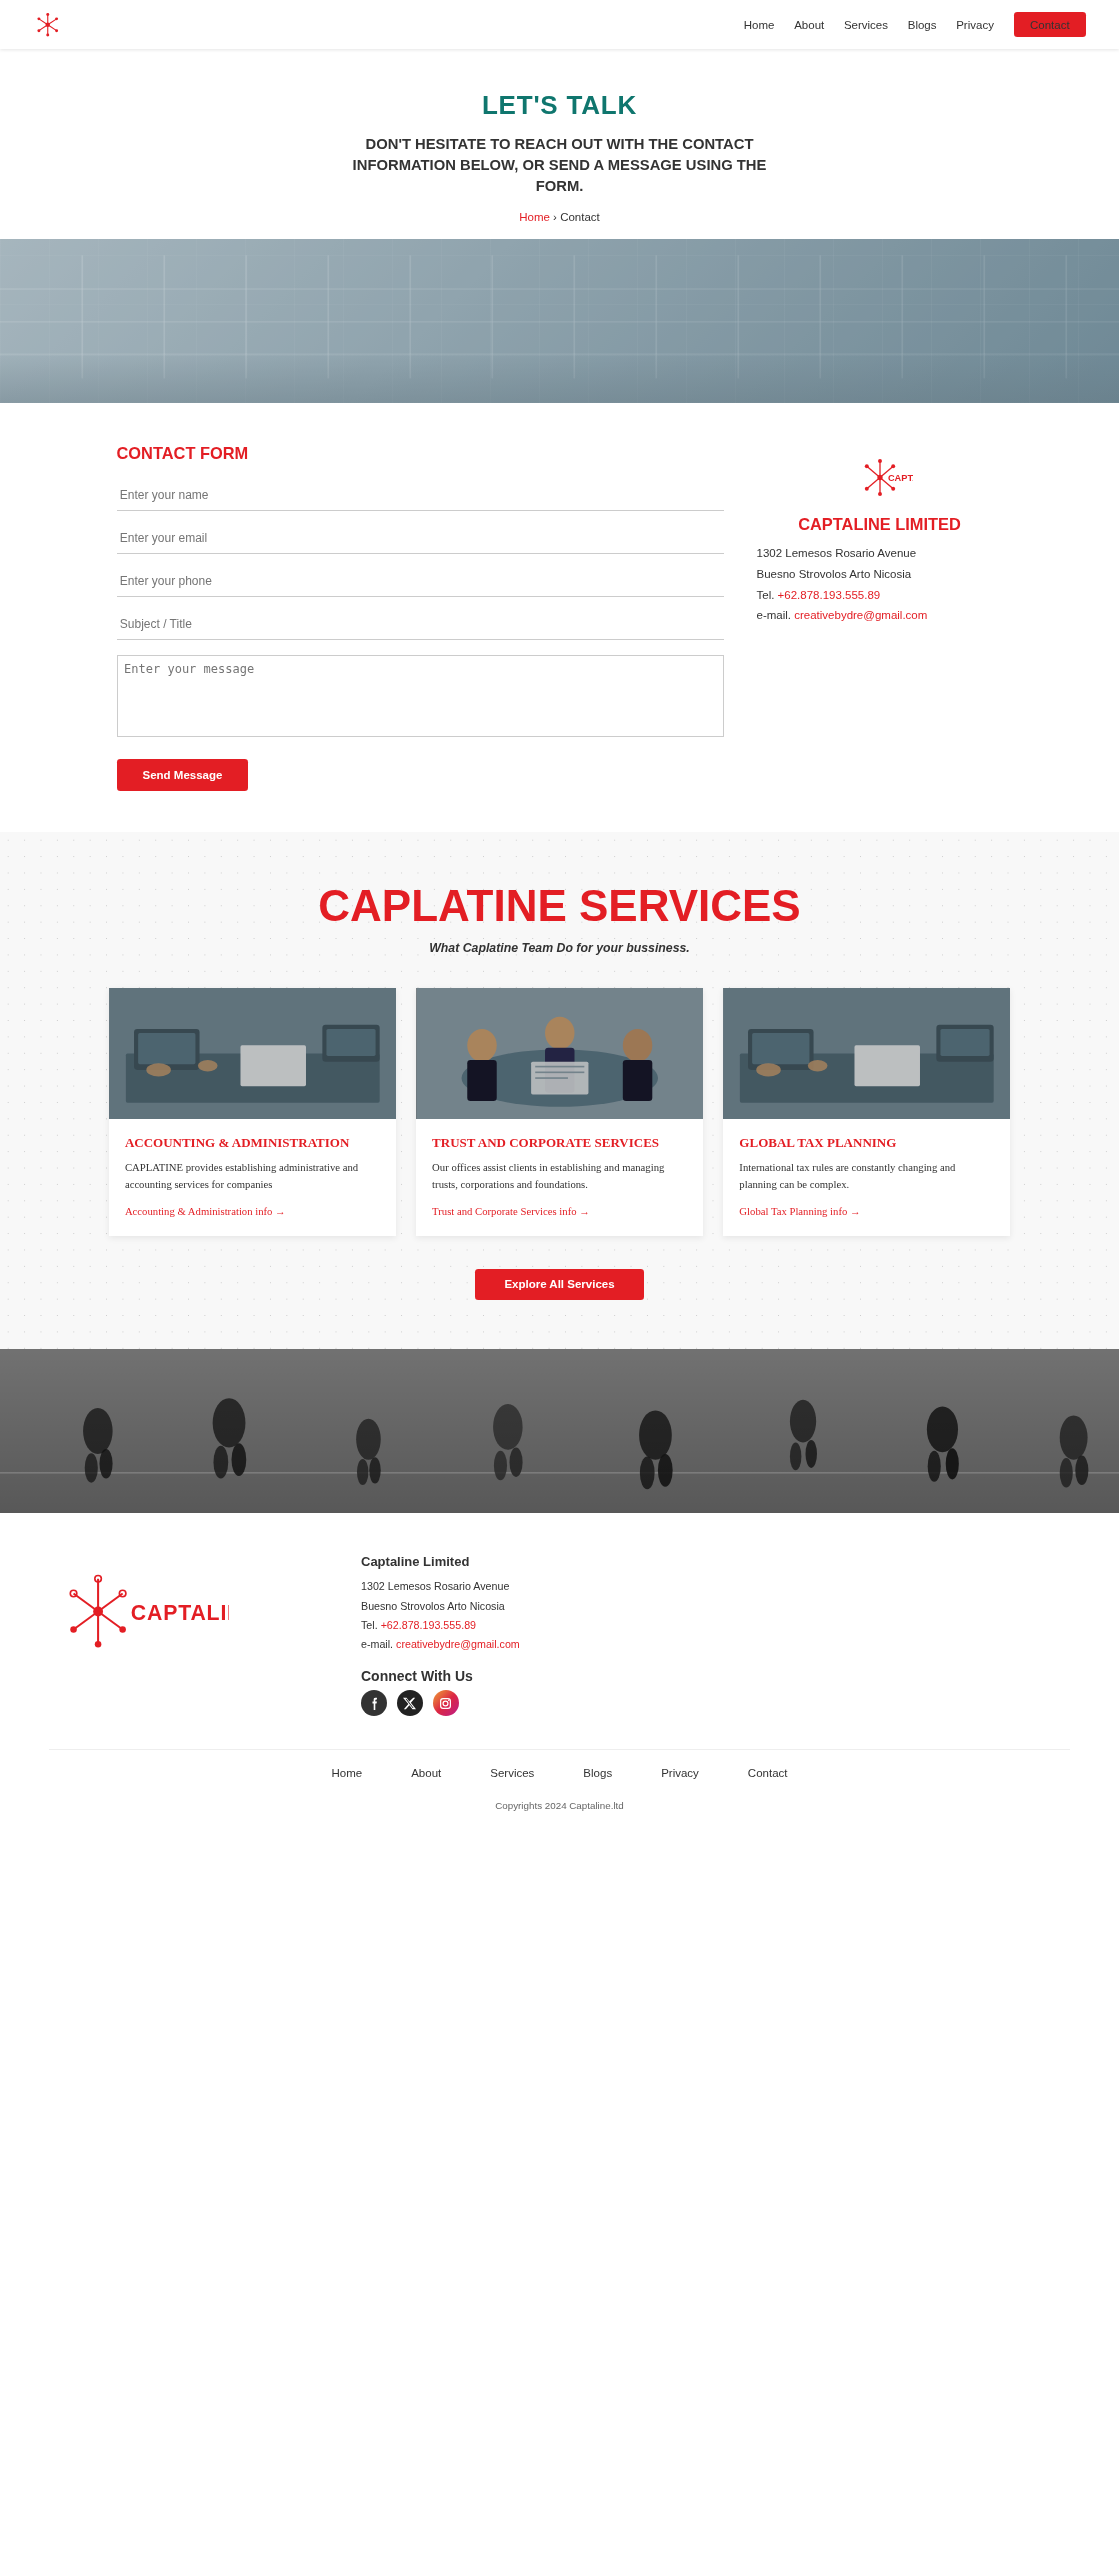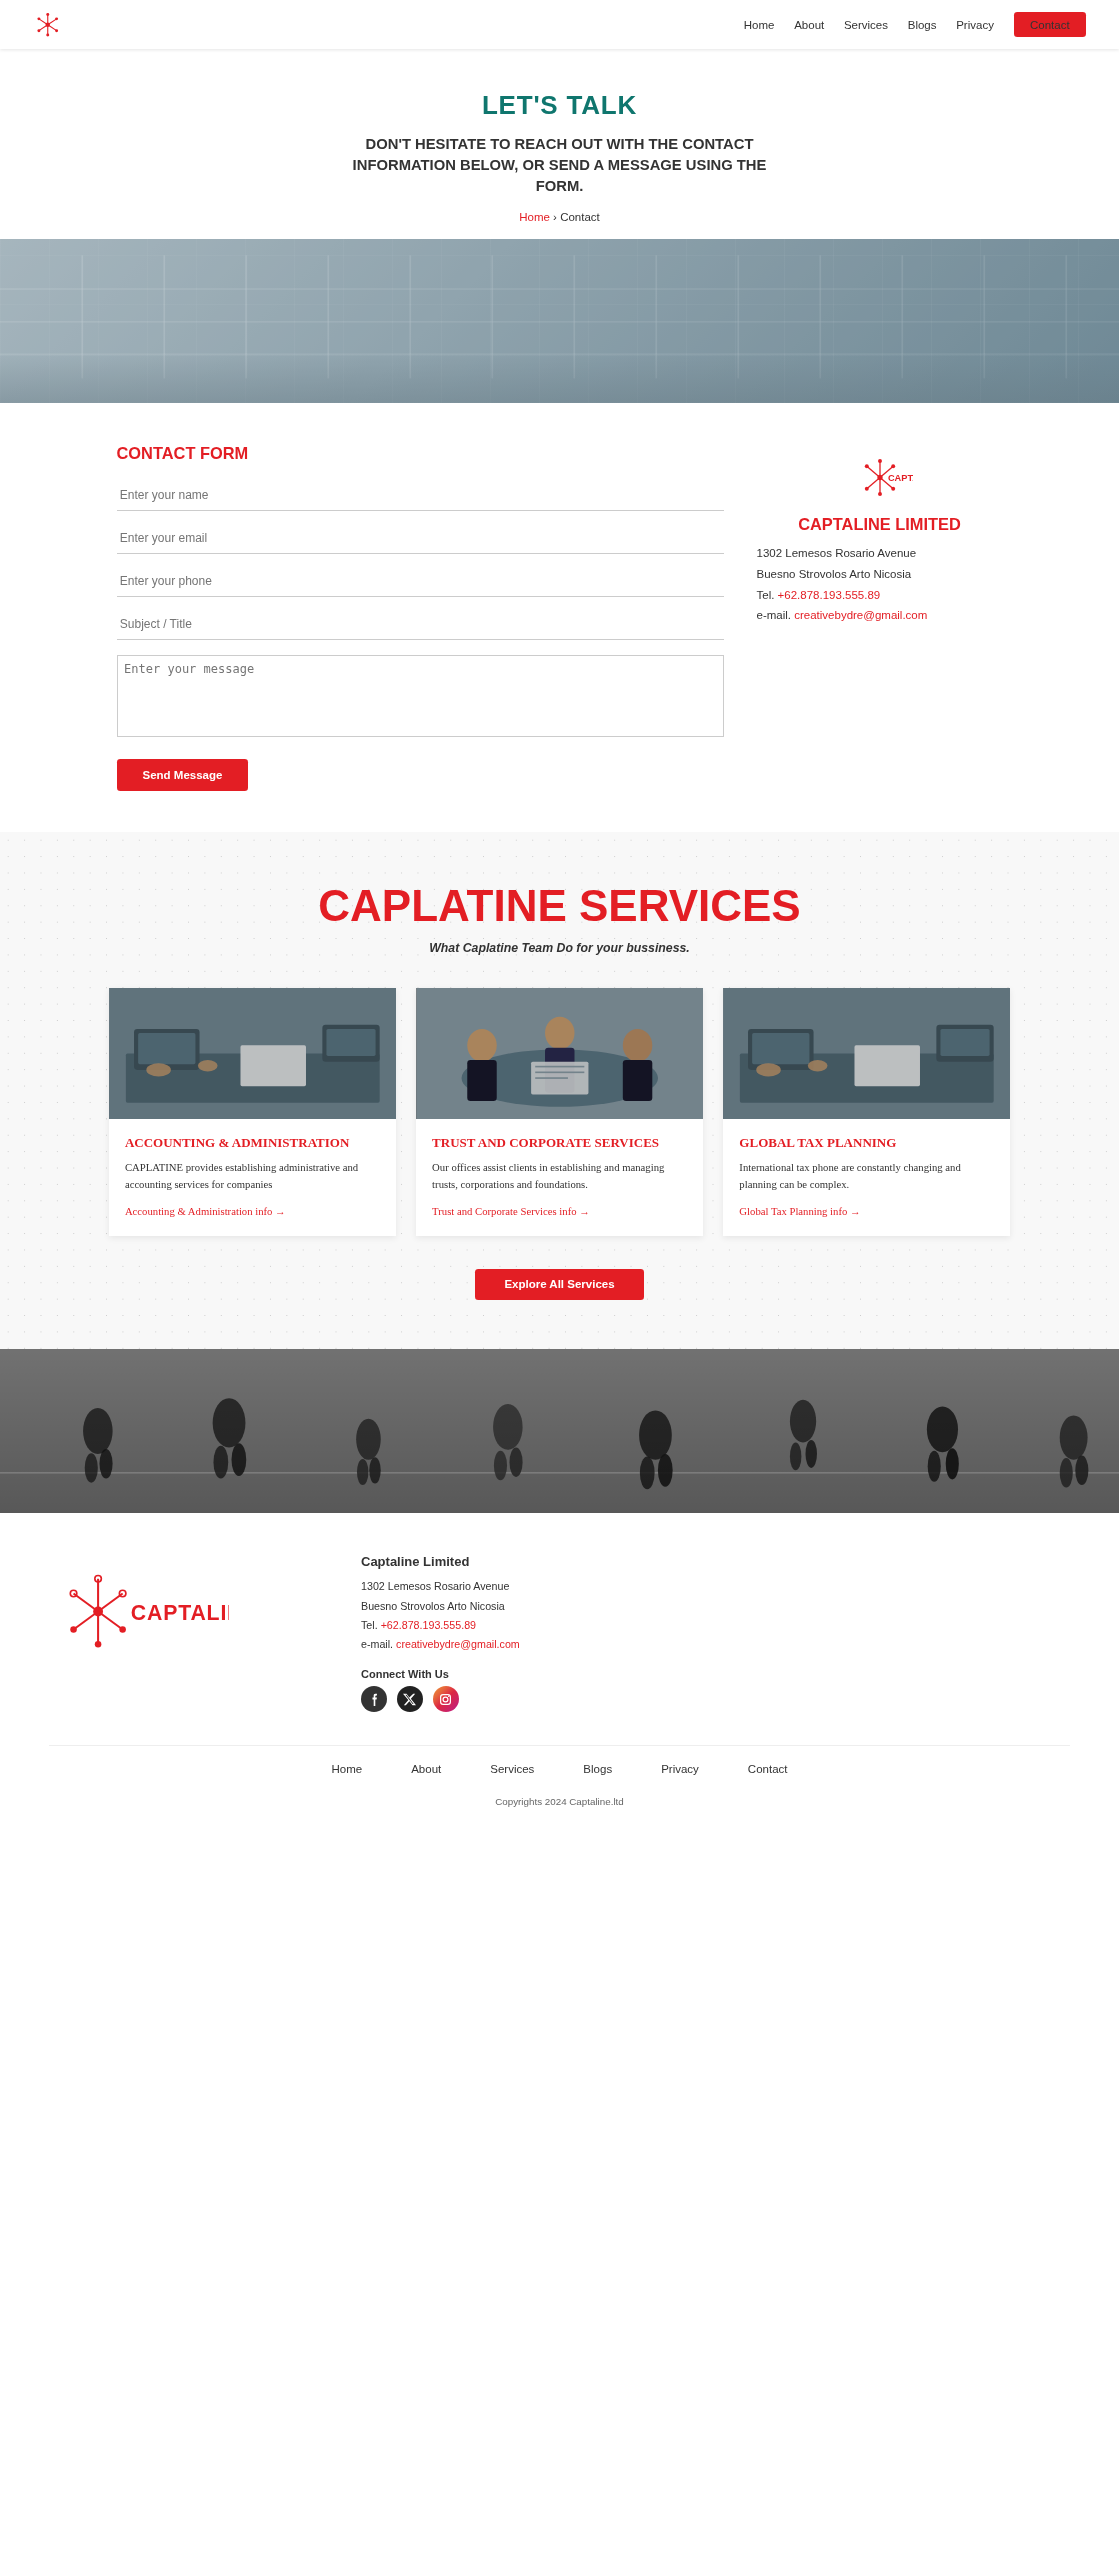--- a/index.html
+++ b/index.html
@@ -128,21 +128,21 @@
 
     
     .footer { background: #fff; padding: 41px 49px 16.4px; }
     .footer-top { display: flex; gap: 66px; margin-bottom: 33px; }
     .footer-logo-col { flex: 0 0 246px; }
     .footer-logo-svg { width: 180px; height: 115px; }
     .footer-info-col { flex: 1; }
     .footer-company-name { font-size: 13px; font-weight: 700; margin-bottom: 8.2px; }
     .footer-address { font-size: 10.7px; color: #333; line-height: 1.8; }
     .footer-address a { color: #e31e24; text-decoration: none; }
-    .footer-connect { font-size: 11px; font-weight: 600; margin: 13px 0 6.6px; }
+    .footer-connect { font-size: 14px; font-weight: 600; margin: 13px 0 6.6px; }
     .social-icons { display: flex; gap: 9.8px; }
     .social-icon {
       width: 26px; height: 26px; border-radius: 50%;
       background: #333; display: flex; align-items: center; justify-content: center;
       color: #fff; font-size: 11.5px; cursor: pointer; text-decoration: none;
     }
     .footer-nav { border-top: 0.8px solid #eee; padding-top: 16.4px; display: flex; justify-content: center; gap: 49px; margin-bottom: 13px; }
     .footer-nav a { text-decoration: none; color: #333; font-size: 11.5px; }
     .footer-copy { text-align: center; font-size: 9.8px; color: #666; padding: 8.2px 0; }
   </style>
@@ -332,21 +332,21 @@
           <rect x="35" y="55" width="70" height="38" fill="#607d8b" rx="2"></rect>
           <ellipse cx="55" cy="100" rx="15" ry="8" fill="#d4a574" opacity="0.8"></ellipse>
           <ellipse cx="115" cy="95" rx="12" ry="7" fill="#d4a574" opacity="0.8"></ellipse>
           <rect x="160" y="70" width="80" height="50" fill="#eceff1" rx="2"></rect>
           <rect x="260" y="45" width="70" height="45" fill="#455a64" rx="4"></rect>
           <rect x="265" y="50" width="60" height="33" fill="#607d8b" rx="2"></rect>
         </svg>
       </div>
       <div class="service-card-body">
         <div class="service-card-title">GLOBAL TAX PLANNING</div>
-        <p class="service-card-desc">International tax phone are constantly changing and planning can be complex.</p>
+        <p class="service-card-desc">International tax rules are constantly changing and planning can be complex.</p>
         <a href="#" class="service-card-link">Global Tax Planning info →</a>
       </div>
     </div>
 
   </div>
 
   <button class="explore-btn">Explore All Services</button>
 </section>
 
 <div class="people-banner">

